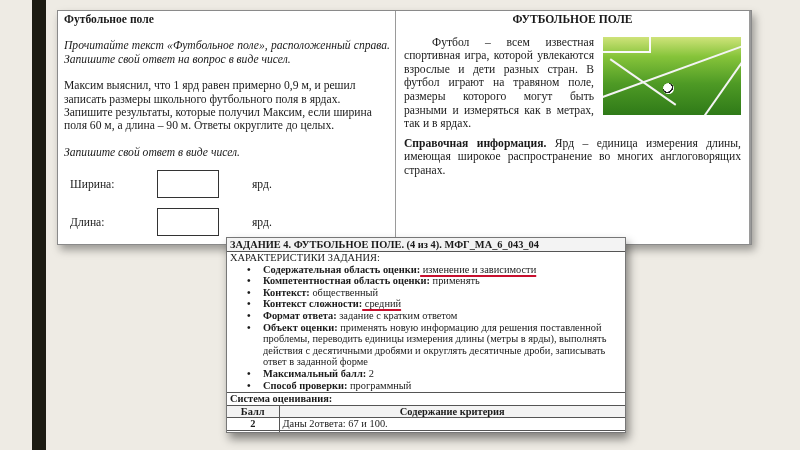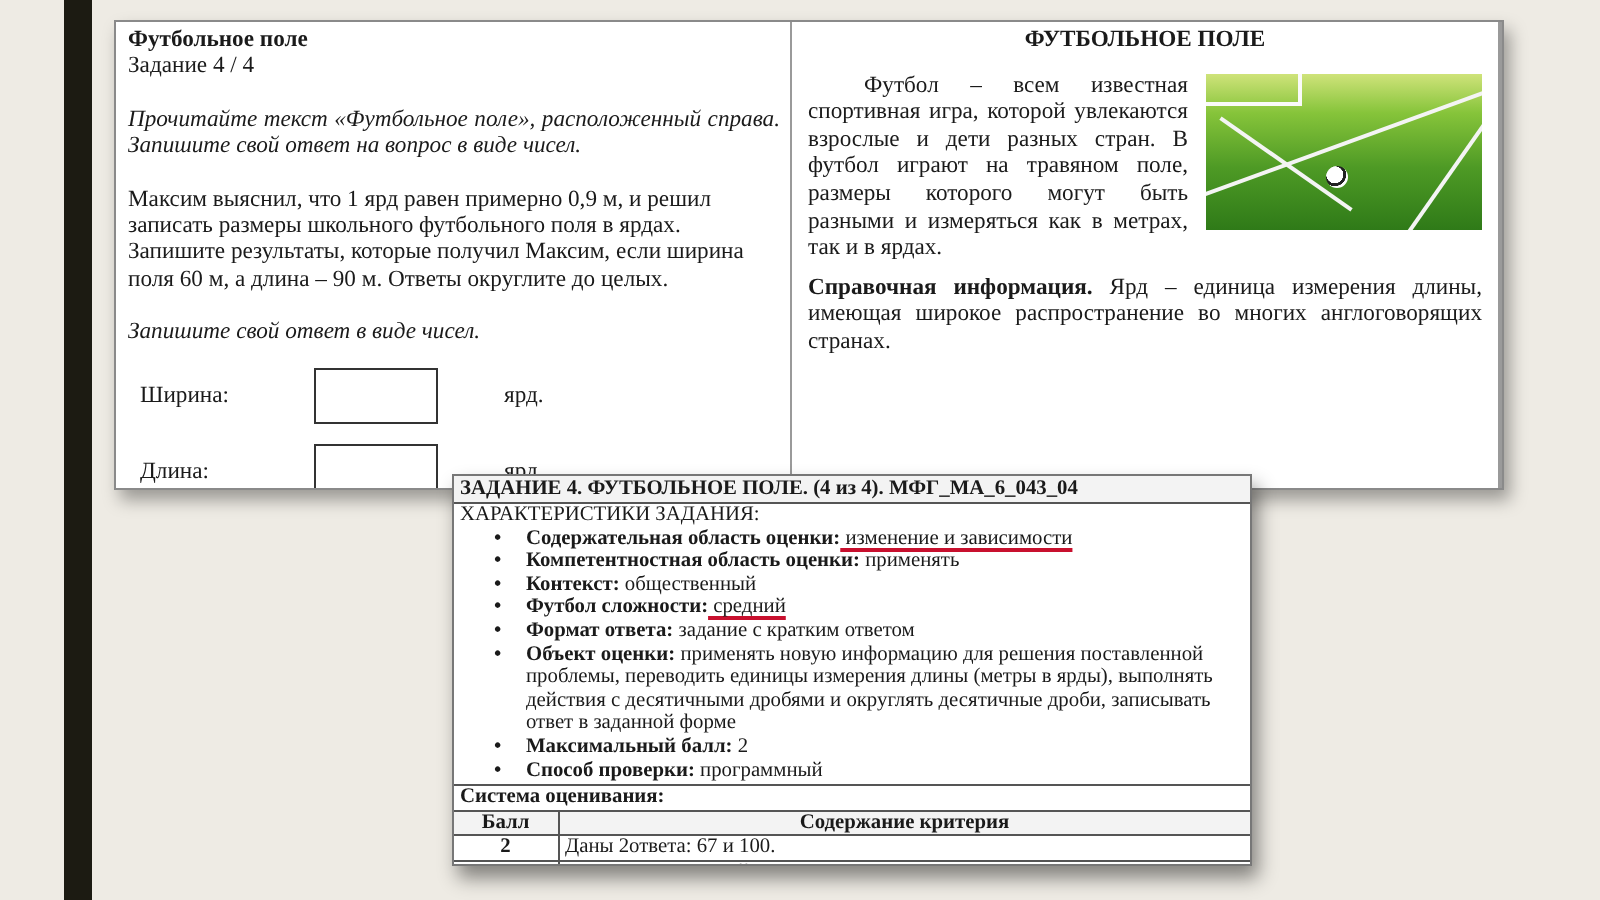--- a/index.html
+++ b/index.html
@@ -105,21 +105,20 @@
     table.score th.pts { width: 52px; border-right: 1px solid #555; text-align: center; }
   </style>
 </head>
 <body>
 
 <div class="left-bar"></div>
 
 <div class="top-panel">
   <div class="col-left">
     <div class="title">Футбольное поле</div>
-    <div>Задание 4 / 4</div>
     <div class="gap"></div>
     <div class="italic">Прочитайте текст «Футбольное поле», расположенный справа. Запишите свой ответ на вопрос в виде чисел.</div>
     <div class="gap"></div>
     <div>Максим выяснил, что 1 ярд равен примерно 0,9 м, и решил записать размеры школьного футбольного поля в ярдах. Запишите результаты, которые получил Максим, если ширина поля 60 м, а длина – 90 м. Ответы округлите до целых.</div>
     <div class="gap"></div>
     <div class="italic">Запишите свой ответ в виде чисел.</div>
     <div style="height:11px"></div>
     <div class="answer-row">
       <span class="lbl">Ширина:</span>
       <div class="answer-box"></div>
@@ -149,21 +148,21 @@
   </div>
 </div>
 
 <div class="card">
   <div class="hdr">ЗАДАНИЕ 4. ФУТБОЛЬНОЕ ПОЛЕ. (4 из 4). МФГ_МА_6_043_04</div>
   <div class="sub">ХАРАКТЕРИСТИКИ ЗАДАНИЯ:</div>
   <ul>
     <li><b>Содержательная область оценки:</b><span class="underline-red"> изменение и зависимости</span></li>
     <li><b>Компетентностная область оценки:</b><span> применять</span></li>
     <li><b>Контекст:</b><span> общественный</span></li>
-    <li><b>Футбол сложности:</b><span class="underline-red"> средний</span></li>
+    <li><b>Контекст сложности:</b><span class="underline-red"> средний</span></li>
     <li><b>Формат ответа:</b><span> задание с кратким ответом</span></li>
     <li><b>Объект оценки:</b><span> применять новую информацию для решения поставленной проблемы, переводить единицы измерения длины (метры в ярды), выполнять действия с десятичными дробями и округлять десятичные дроби, записывать ответ в заданной форме</span></li>
     <li><b>Максимальный балл:</b><span> 2</span></li>
     <li><b>Способ проверки:</b><span> программный</span></li>
   </ul>
   <div class="scoring-title">Система оценивания:</div>
   <table class="score">
     <tbody>
         <tr>
       <th class="pts">Балл</th>

